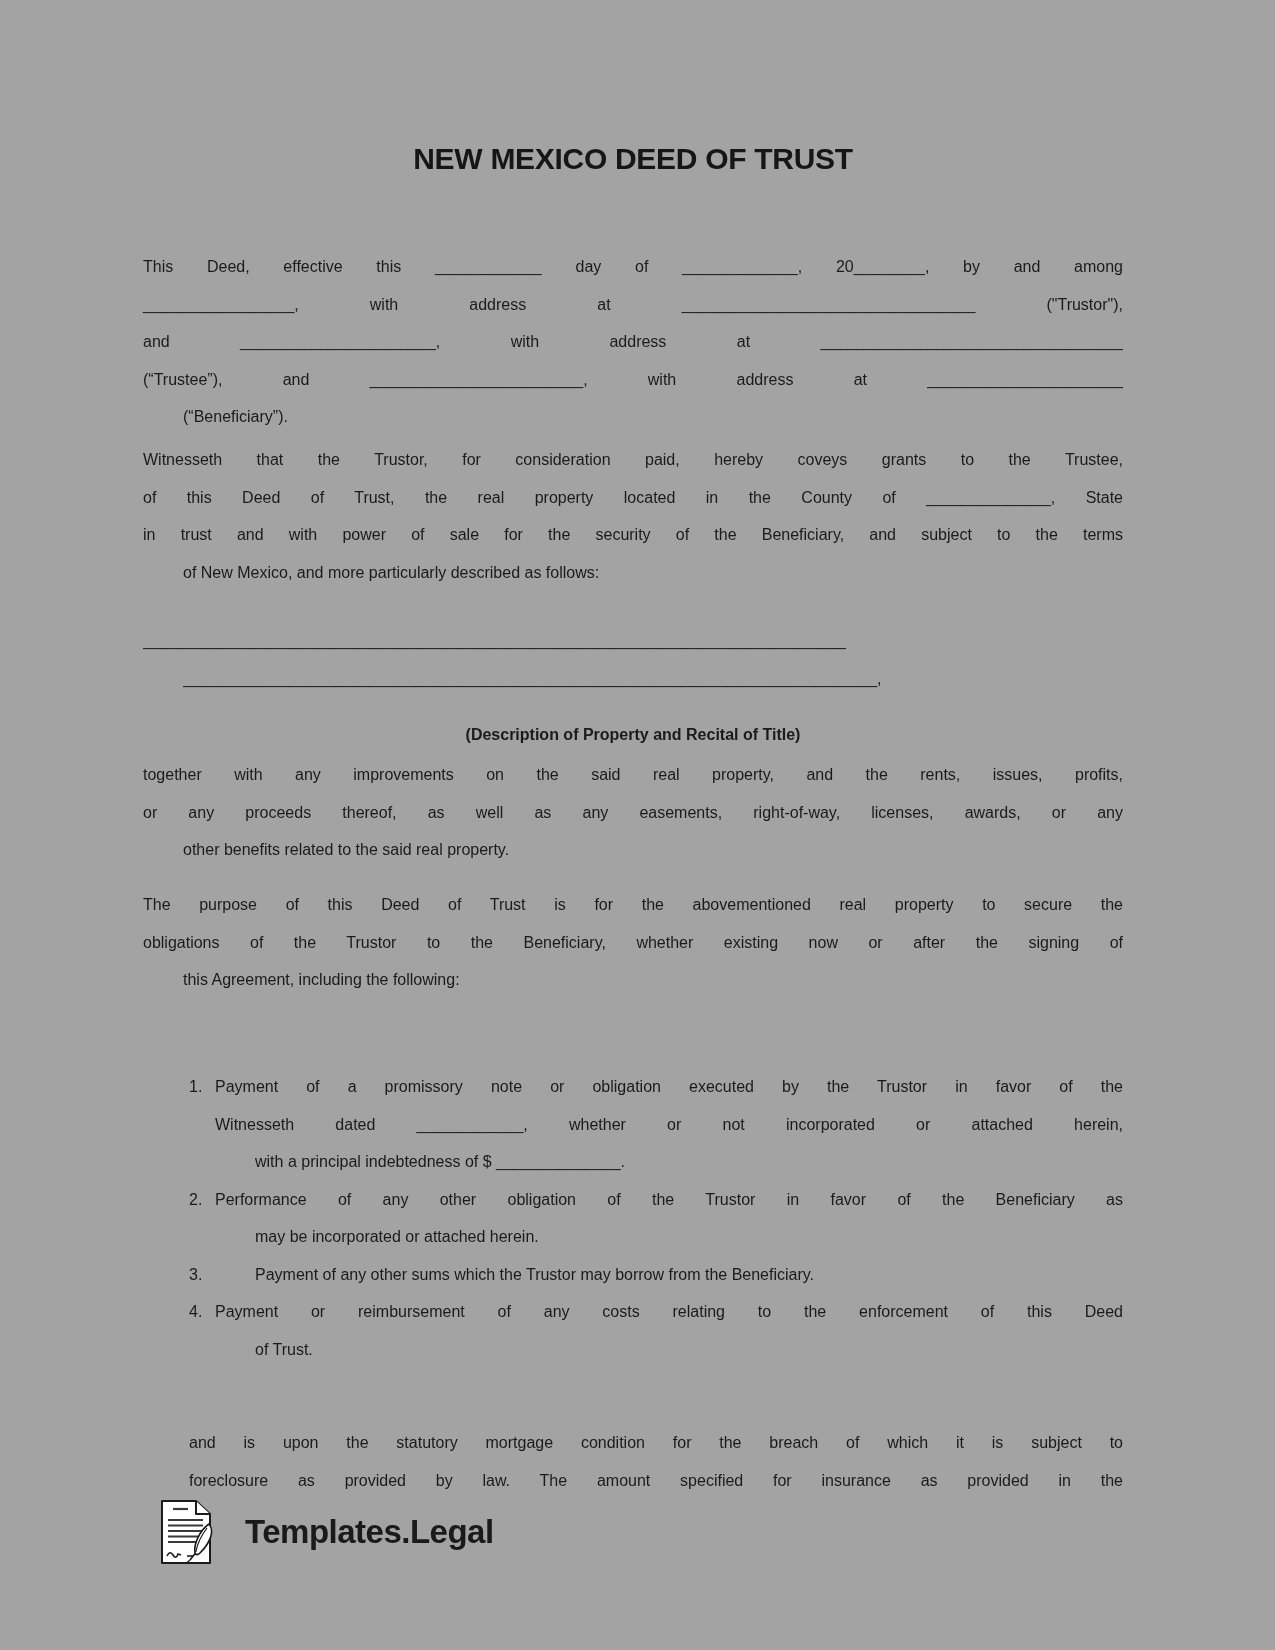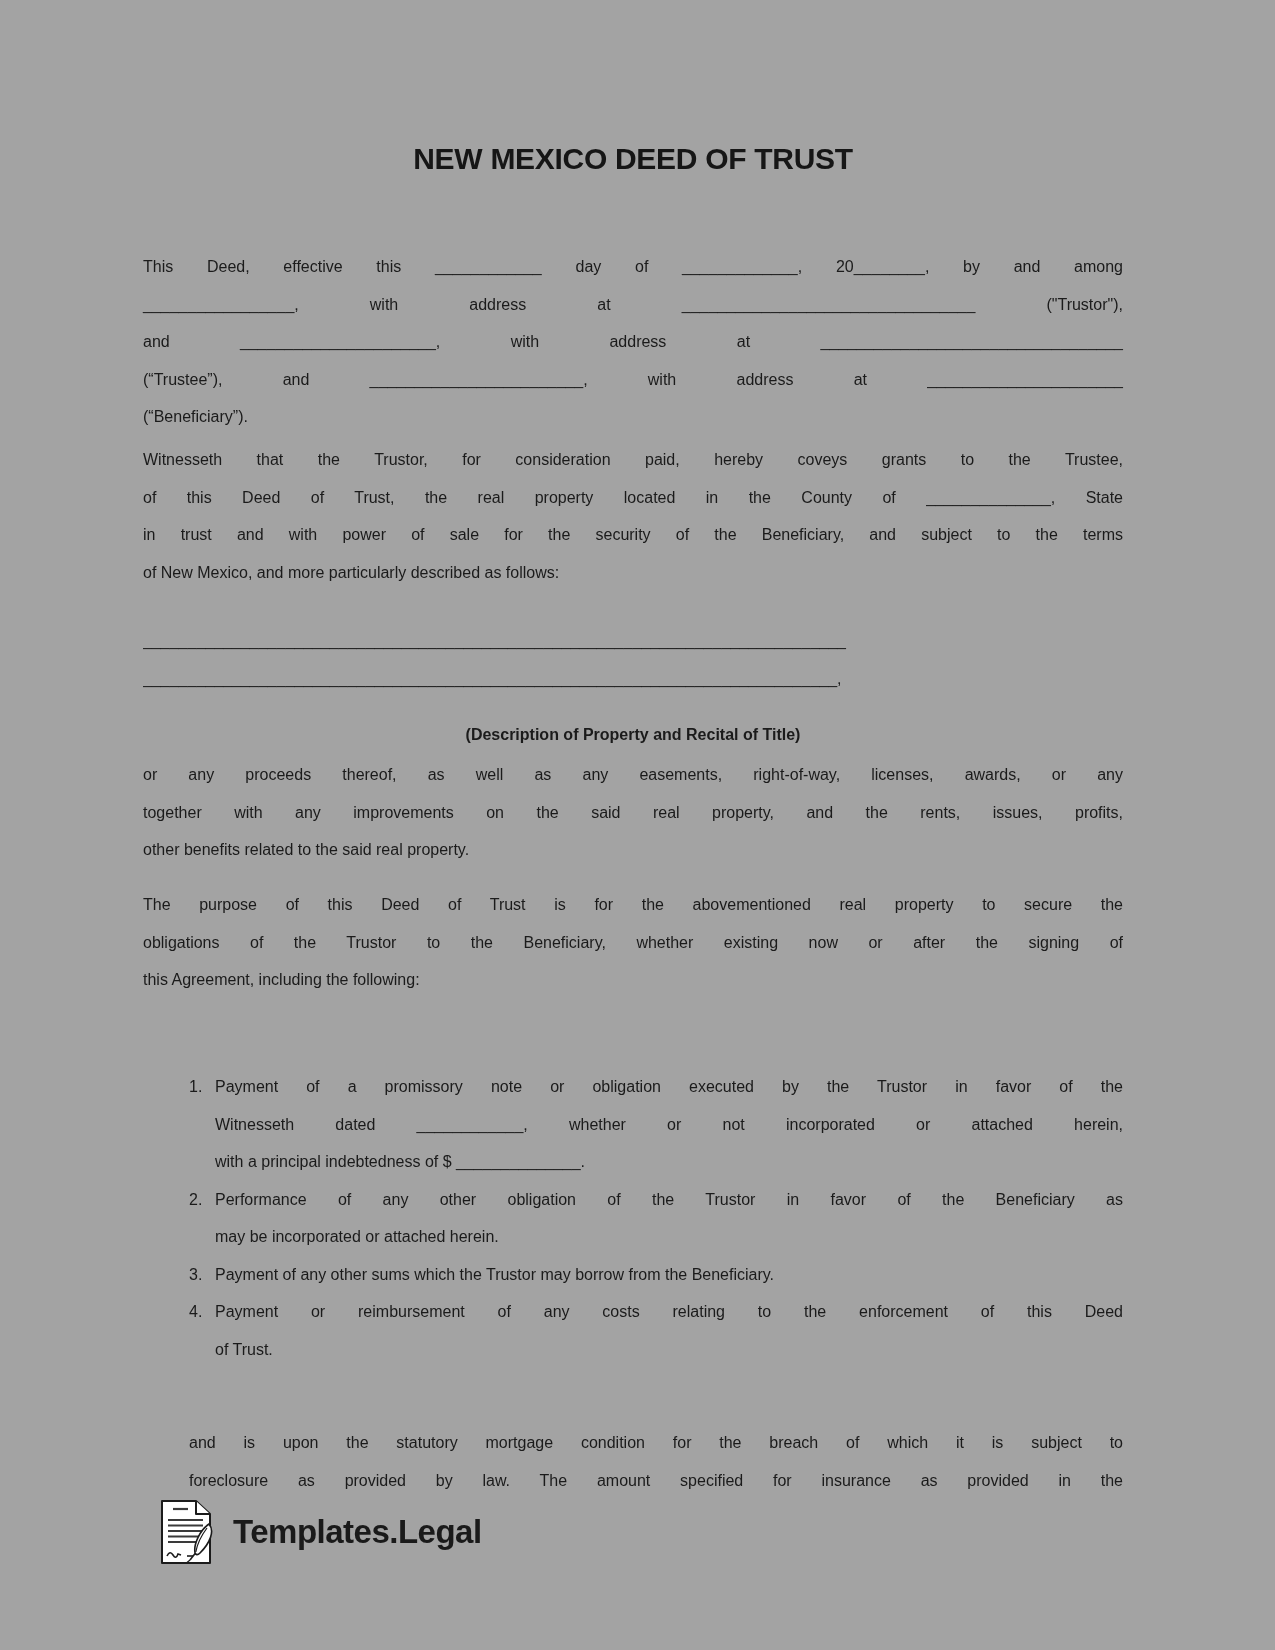--- a/index.html
+++ b/index.html
@@ -22,21 +22,21 @@
   }
   .title {
     top: 140px;
     text-align: center;
     font-size: 30px;
     font-weight: 700;
     letter-spacing: -0.3px;
     color: #161616;
   }
   .tline { text-align: justify; text-align-last: justify; }
-  .tline-last { text-align-last: left; }
+  .tline-last { text-align-last: left; margin-left: 40px; }
   .blanks .tline { text-align-last: left; white-space: nowrap; overflow: hidden; }
   .heading {
     top: 716px;
     text-align: center;
     font-weight: 700;
   }
   .olist { top: 1068px; }
   .oli { position: relative; }
   .onum {
     position: absolute;
@@ -46,20 +46,21 @@
   }
   .obody { margin-left: 72px; }
   .closing { left: 189px; width: 934px; }
   .footer {
     position: absolute;
     left: 157px;
     top: 1498px;
     height: 68px;
     display: flex;
     align-items: center;
+    gap: 12px;
   }
   .brand {
     margin-left: 16px;
     font-size: 33px;
     font-weight: 700;
     letter-spacing: -0.5px;
     color: #1a1a1a;
   }
   .logo { display: block; }
 </style>
@@ -86,22 +87,22 @@
     </div>
 
   <div class="block blanks" style="top:622px">
       <div class="tline">_______________________________________________________________________________</div>
       <div class="tline tline-last">______________________________________________________________________________,</div>
     </div>
 
   <div class="block heading">(Description of Property and Recital of Title)</div>
 
   <div class="block" style="top:756px">
+      <div class="tline">together with any improvements on the said real property, and the rents, issues, profits,</div>
       <div class="tline">or any proceeds thereof, as well as any easements, right-of-way, licenses, awards, or any</div>
-      <div class="tline">together with any improvements on the said real property, and the rents, issues, profits,</div>
       <div class="tline tline-last">other benefits related to the said real property.</div>
     </div>
 
   <div class="block" style="top:886px">
       <div class="tline">The purpose of this Deed of Trust is for the abovementioned real property to secure the</div>
       <div class="tline">obligations of the Trustor to the Beneficiary, whether existing now or after the signing of</div>
       <div class="tline tline-last">this Agreement, including the following:</div>
     </div>
 
   <div class="block olist">

